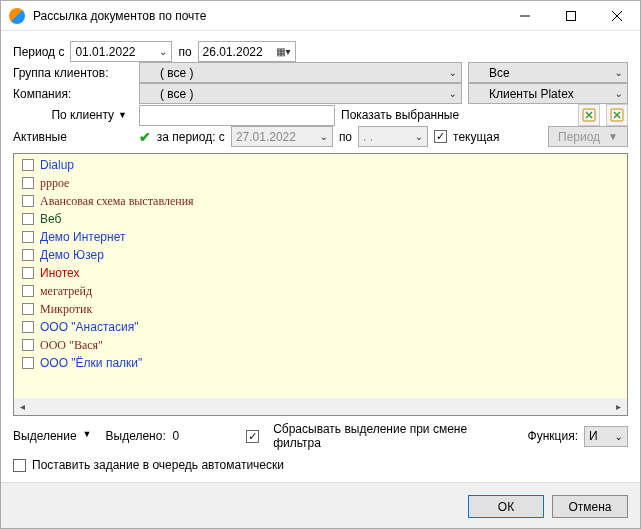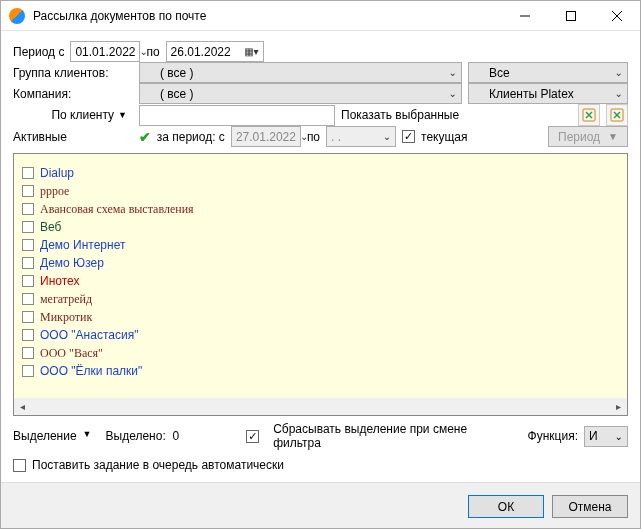--- a/index.html
+++ b/index.html
@@ -11,37 +11,37 @@
 .titlebar .btn { width: 46px; height: 30px; display: flex; align-items: center; justify-content: center; color: #000; }
 .titlebar .btn svg { width: 10px; height: 10px; }
 
 .content { padding: 10px 12px 6px 12px; display: flex; flex-direction: column; }
 .row { display: flex; align-items: center; gap: 6px; }
 .label { color: #000; }
 .dateinput, .select, .textinput, .ro, .btn-period {
   border: 1px solid #adadad; background: #fff; height: 21px; padding: 0 4px;
   display: inline-flex; align-items: center; font-size: 12px;
 }
-.dateinput { width: 70px; justify-content: space-between; }
+.dateinput { width: 102px; justify-content: space-between; }
 .dateinput .arrow, .select .arrow { color: #333; font-size: 10px; margin-left: 4px; }
 .select { background: #e5e5e5; justify-content: space-between; padding-left: 20px; }
 .textinput { background: #fff; }
 .ro { background: #eee; color: #888; }
 .btn-period { background: #e5e5e5; color: #999; width: 80px; justify-content: center; }
 .btn-period .arrow { color: #888; margin-left: 8px; font-size: 10px; }
 .check { width: 13px; height: 13px; border: 1px solid #666; display: inline-flex; align-items: center; justify-content: center; font-size: 11px; line-height: 1; }
 .check.checked::after { content: "✓"; font-size: 11px; }
 .po-klientu { display: inline-flex; align-items: center; gap: 4px; }
 .po-klientu .tri { font-size: 9px; }
 .iconbtn { width: 22px; height: 22px; border: 1px solid #ccc; background: #f5f5f5; display: inline-flex; align-items: center; justify-content: center; font-size: 12px; }
 .iconbtn svg { width: 14px; height: 14px; }
 .greenchk { color: #24a424; font-weight: bold; font-size: 14px; }
 
 .list-wrap { border: 1px solid #888; margin: 0 12px; flex: 1; min-height: 0; display: flex; flex-direction: column; position: relative; }
-.list { background: #ffffe0; flex: 1; overflow: hidden; padding: 10px 4px; }
+.list { background: #ffffe0; flex: 1; overflow: hidden; padding: 2px 4px; }
 .list .item { display: flex; align-items: center; gap: 6px; height: 18px; padding-left: 4px; }
 .list .item .cb { width: 12px; height: 12px; border: 1px solid #888; background: #fff; }
 .list .name { cursor: default; }
 .c-blue { color: #1a3fd4; }
 .c-mag  { color: #7f1d1d; font-family: Liberation Serif, serif; }
 .c-teal { color: #14532d; }
 .c-red  { color: #c60000; }
 .hscroll { height: 17px; background: #f0f0f0; display: flex; align-items: center; }
 .hscroll .arr { width: 17px; height: 17px; display: flex; align-items: center; justify-content: center; color: #555; font-size: 10px; }
 .hscroll .track { flex: 1; }

